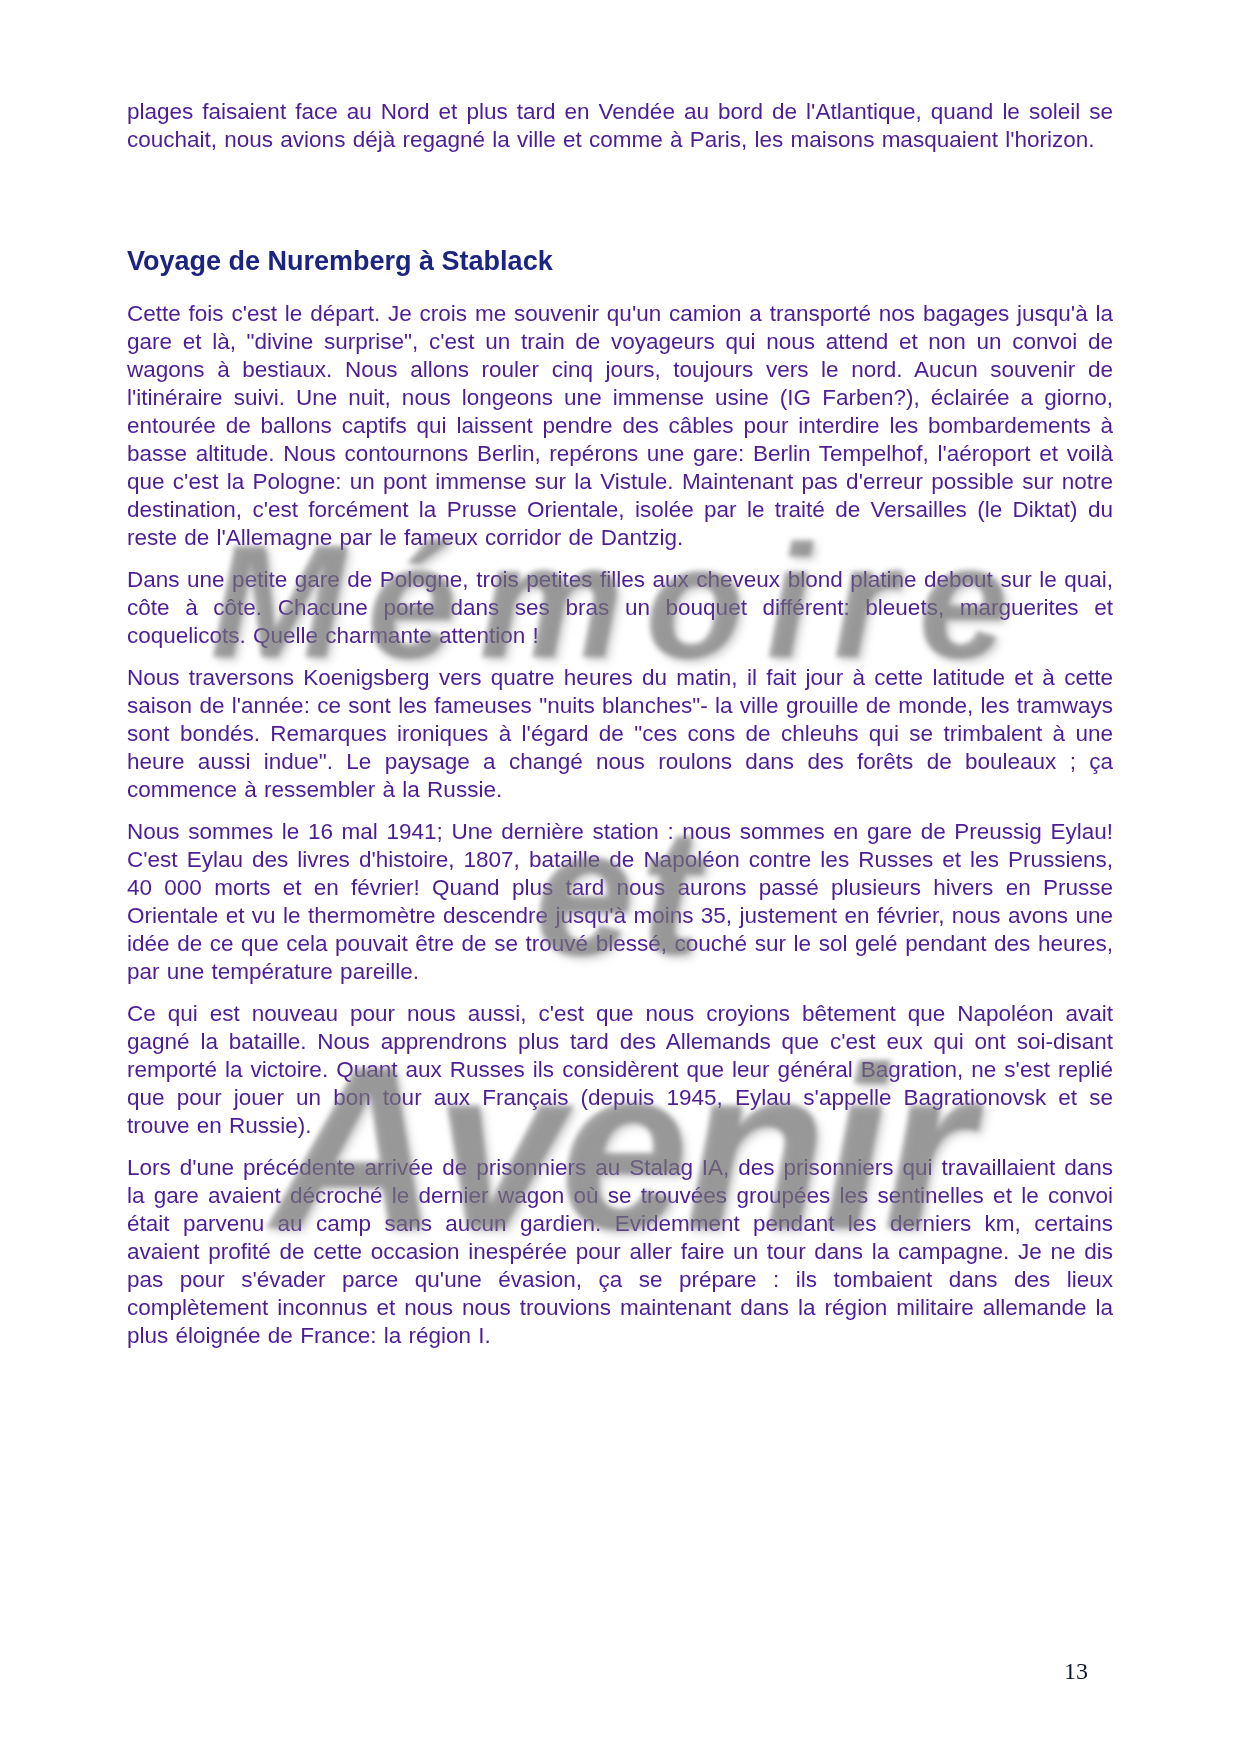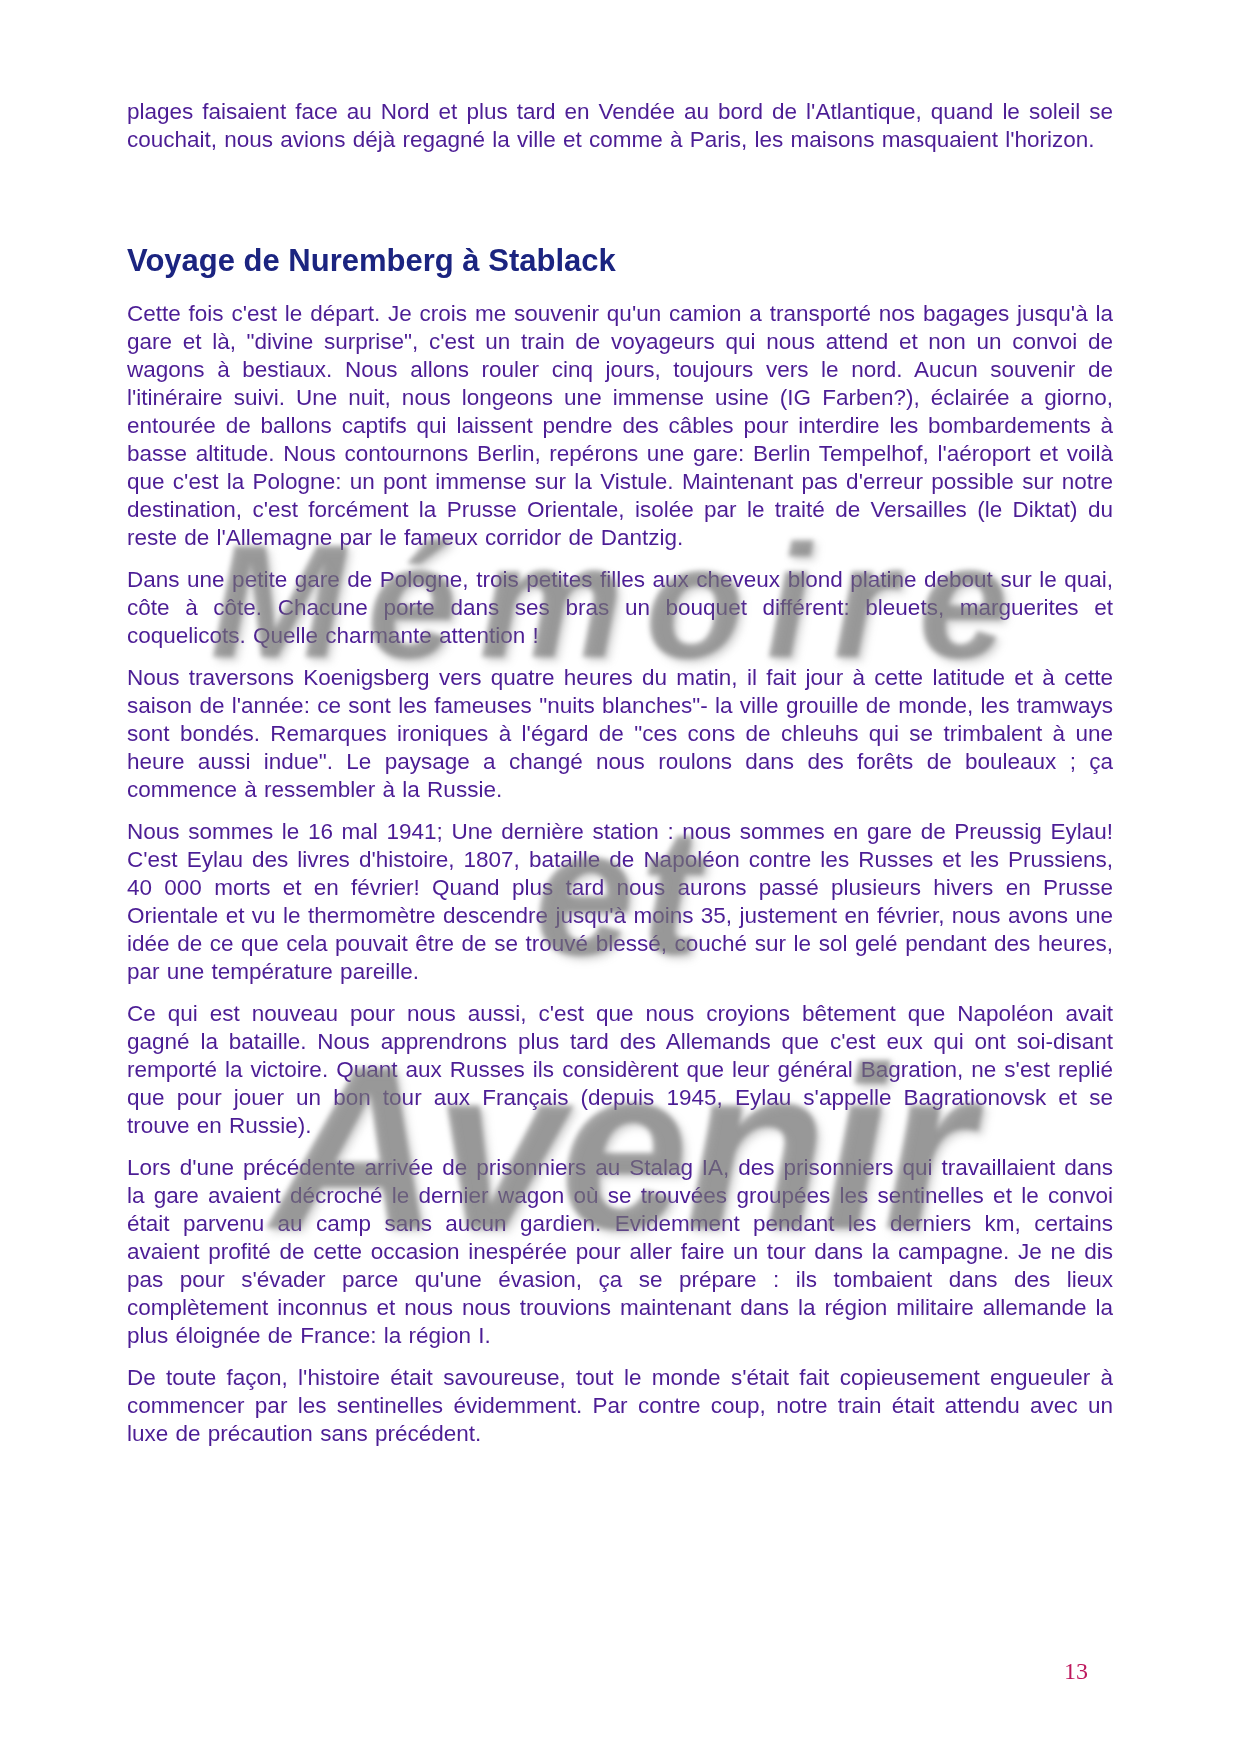--- a/index.html
+++ b/index.html
@@ -25,21 +25,21 @@
   .body-text {
     font-size: 22.5px;
     line-height: 28px;
     text-align: justify;
     color: #4c1d95;
     margin: 0 0 14px 0;
     word-spacing: 1px;
   }
   .body-text.last { margin-bottom: 0; }
   .heading {
-    font-size: 31px;
+    font-size: 27px;
     line-height: 30px;
     font-weight: bold;
     color: #1b2480;
     margin: 92px 0 24px 0;
   }
   .watermark {
     position: absolute;
     inset: 0;
     z-index: 5;
     pointer-events: none;
@@ -72,21 +72,21 @@
     font-size: 232px;
     letter-spacing: -4px;
   }
   .page-number {
     position: absolute;
     top: 1658px;
     right: 152px;
     z-index: 1;
     font-family: "Liberation Serif", serif;
     font-size: 24px;
-    color: #be185d;
+    color: #0f172a;
   }
 </style>
 </head>
 <body>
 
 <div class="page">
 
   <div class="content">
     <p class="body-text">plages faisaient face au Nord et plus tard en Vendée au bord de l'Atlantique, quand le soleil se couchait, nous avions déjà regagné la ville et comme à Paris, les maisons masquaient l'horizon.</p>
 
@@ -97,21 +97,20 @@
     <p class="body-text">Dans une petite gare de Pologne, trois petites filles aux cheveux blond platine debout sur le quai, côte à côte. Chacune porte dans ses bras un bouquet différent: bleuets, marguerites et coquelicots. Quelle charmante attention !</p>
 
     <p class="body-text">Nous traversons Koenigsberg vers quatre heures du matin, il fait jour à cette latitude et à cette saison de l'année: ce sont les fameuses "nuits blanches"- la ville grouille de monde, les tramways sont bondés. Remarques ironiques à l'égard de "ces cons de chleuhs qui se trimbalent à une heure aussi indue". Le paysage a changé nous roulons dans des forêts de bouleaux ; ça commence à ressembler à la Russie.</p>
 
     <p class="body-text">Nous sommes le 16 mal 1941; Une dernière station : nous sommes en gare de Preussig Eylau! C'est Eylau des livres d'histoire, 1807, bataille de Napoléon contre les Russes et les Prussiens, 40 000 morts et en février! Quand plus tard nous aurons passé plusieurs hivers en Prusse Orientale et vu le thermomètre descendre jusqu'à moins 35, justement en février, nous avons une idée de ce que cela pouvait être de se trouvé blessé, couché sur le sol gelé pendant des heures, par une température pareille.</p>
 
     <p class="body-text">Ce qui est nouveau pour nous aussi, c'est que nous croyions bêtement que Napoléon avait gagné la bataille. Nous apprendrons plus tard des Allemands que c'est eux qui ont soi-disant remporté la victoire. Quant aux Russes ils considèrent que leur général Bagration, ne s'est replié que pour jouer un bon tour aux Français (depuis 1945, Eylau s'appelle Bagrationovsk et se trouve en Russie).</p>
 
     <p class="body-text">Lors d'une précédente arrivée de prisonniers au Stalag IA, des prisonniers qui travaillaient dans la gare avaient décroché le dernier wagon où se trouvées groupées les sentinelles et le convoi était parvenu au camp sans aucun gardien. Evidemment pendant les derniers km, certains avaient profité de cette occasion inespérée pour aller faire un tour dans la campagne. Je ne dis pas pour s'évader parce qu'une évasion, ça se prépare : ils tombaient dans des lieux complètement inconnus et nous nous trouvions maintenant dans la région militaire allemande la plus éloignée de France: la région I.</p>
 
-    <p class="body-text last">De toute façon, l'histoire était savoureuse, tout le monde s'était fait copieusement engueuler à commencer par les sentinelles évidemment. Par contre coup, notre train était attendu avec un luxe de précaution sans précédent.</p>
   </div>
 
   <div class="watermark">
     <span class="wm wm1">Mémoire</span>
     <span class="wm wm2">et</span>
     <span class="wm wm3">Avenir</span>
   </div>
 
   <div class="page-number">13</div>
 

